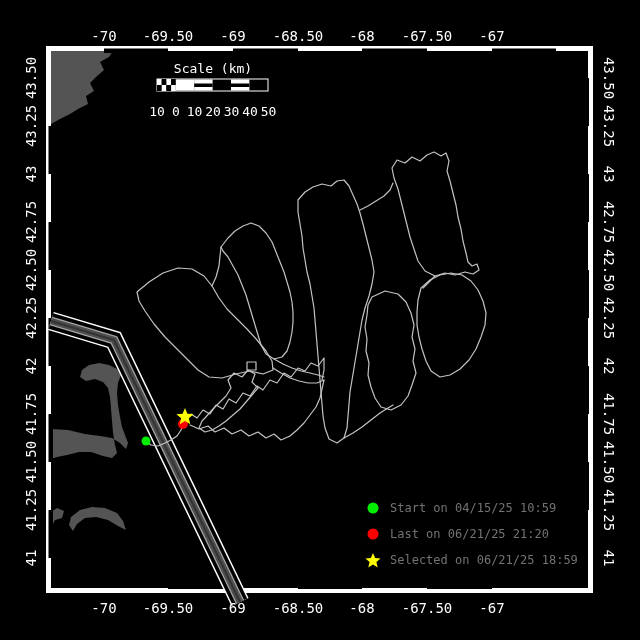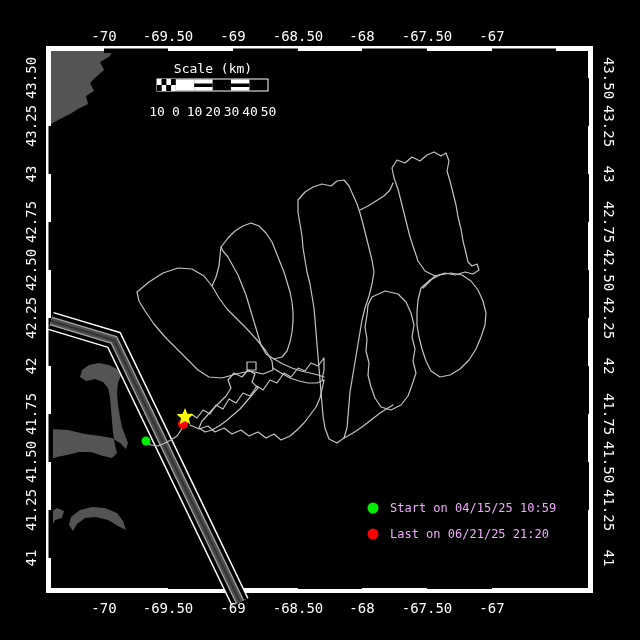--- a/index.html
+++ b/index.html
@@ -3,21 +3,21 @@
 <meta charset="utf-8">
 <style>
   html,body{margin:0;padding:0;background:#000;}
   .stage{position:relative;width:640px;height:640px;background:#000;overflow:hidden;
          font-family:"DejaVu Sans Mono", monospace;}
   #map-svg{position:absolute;left:0;top:0;display:block;}
   #map-svg text{font-family:"DejaVu Sans Mono", monospace;fill:#ffffff;}
   #legend{position:absolute;left:362px;top:495px;display:flex;flex-direction:column;}
   .legend-row{display:flex;align-items:center;height:26px;}
   .legend-marker{width:22px;height:22px;display:inline-flex;align-items:center;justify-content:center;}
-  .legend-label{color:#f0abfc;font-size:12px;white-space:pre;margin-left:6px;letter-spacing:0;}
+  .legend-label{color:#737373;font-size:12px;white-space:pre;margin-left:6px;letter-spacing:0;}
 </style>
 </head>
 <body>
 
 <div class="stage">
   <svg id="map-svg" width="640" height="640" viewBox="0 0 640 640">
       <rect x="0" y="0" width="640" height="640" fill="#000000"></rect>
       <polygon points="51,51 113,51 109,57 100,62 104,70 96,77 90,83 94,91 86,96 88,104 78,109 70,114 60,119 51,124" fill="#545454" stroke="none"></polygon>
       <polygon points="51,429 68,430 85,434 100,436 112,438 120,443 126,449 128,443 125,435 122,427 120,417 118,405 117,393 118,383 121,375 117,369 109,365 99,363 89,365 82,370 80,377 86,381 95,379 103,382 108,388 110,397 111,409 112,421 113,433 115,445 117,453 112,458 103,456 91,452 79,452 67,455 57,457 51,459 51,466" fill="#545454" stroke="none"></polygon>
       <polygon points="51,512 57,508 64,511 62,518 55,520 52,526 51,520" fill="#545454" stroke="none"></polygon>
@@ -135,14 +135,22 @@
       <span class="legend-label">Start on 04/15/25 10:59</span>
     </div>
     <div class="legend-row">
       <span class="legend-marker">
           <svg width="22" height="22">
             <circle cx="11" cy="11" r="5.5" fill="#ff0000"></circle>
           </svg>
         </span>
       <span class="legend-label">Last on 06/21/25 21:20</span>
     </div>
+    <div class="legend-row">
+      <span class="legend-marker">
+          <svg width="22" height="22">
+            <polygon points="11,4 13.116026908252904,9.087538820250188 18.60845213036123,9.52786404500042 14.423803458662553,13.112461179749811 15.702282018339785,18.47213595499958 11,15.6 6.297717981660216,18.47213595499958 7.576196541337447,13.112461179749811 3.391547869638771,9.527864045000422 8.883973091747096,9.08753882025019" fill="#ffff00"></polygon>
+          </svg>
+        </span>
+      <span class="legend-label">Selected on 06/21/25 18:59</span>
+    </div>
   </div>
 </div>
 
 </body></html>

